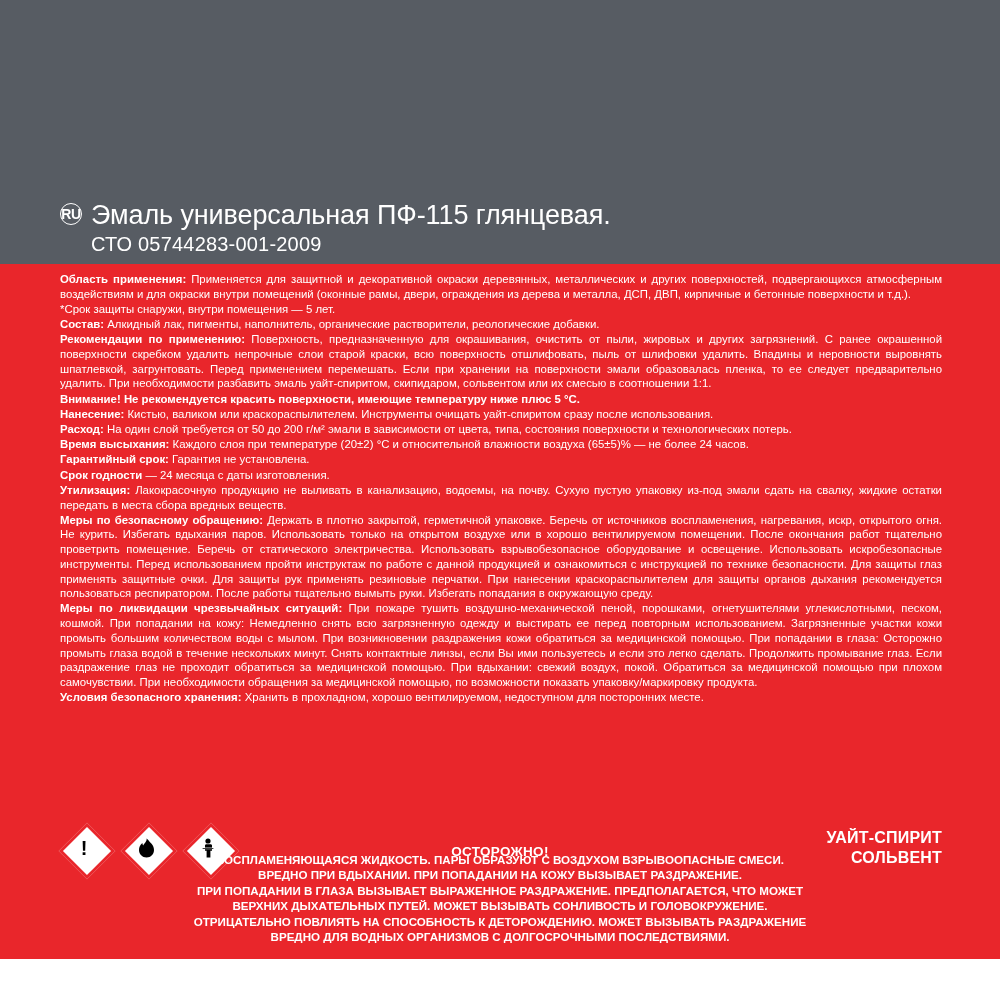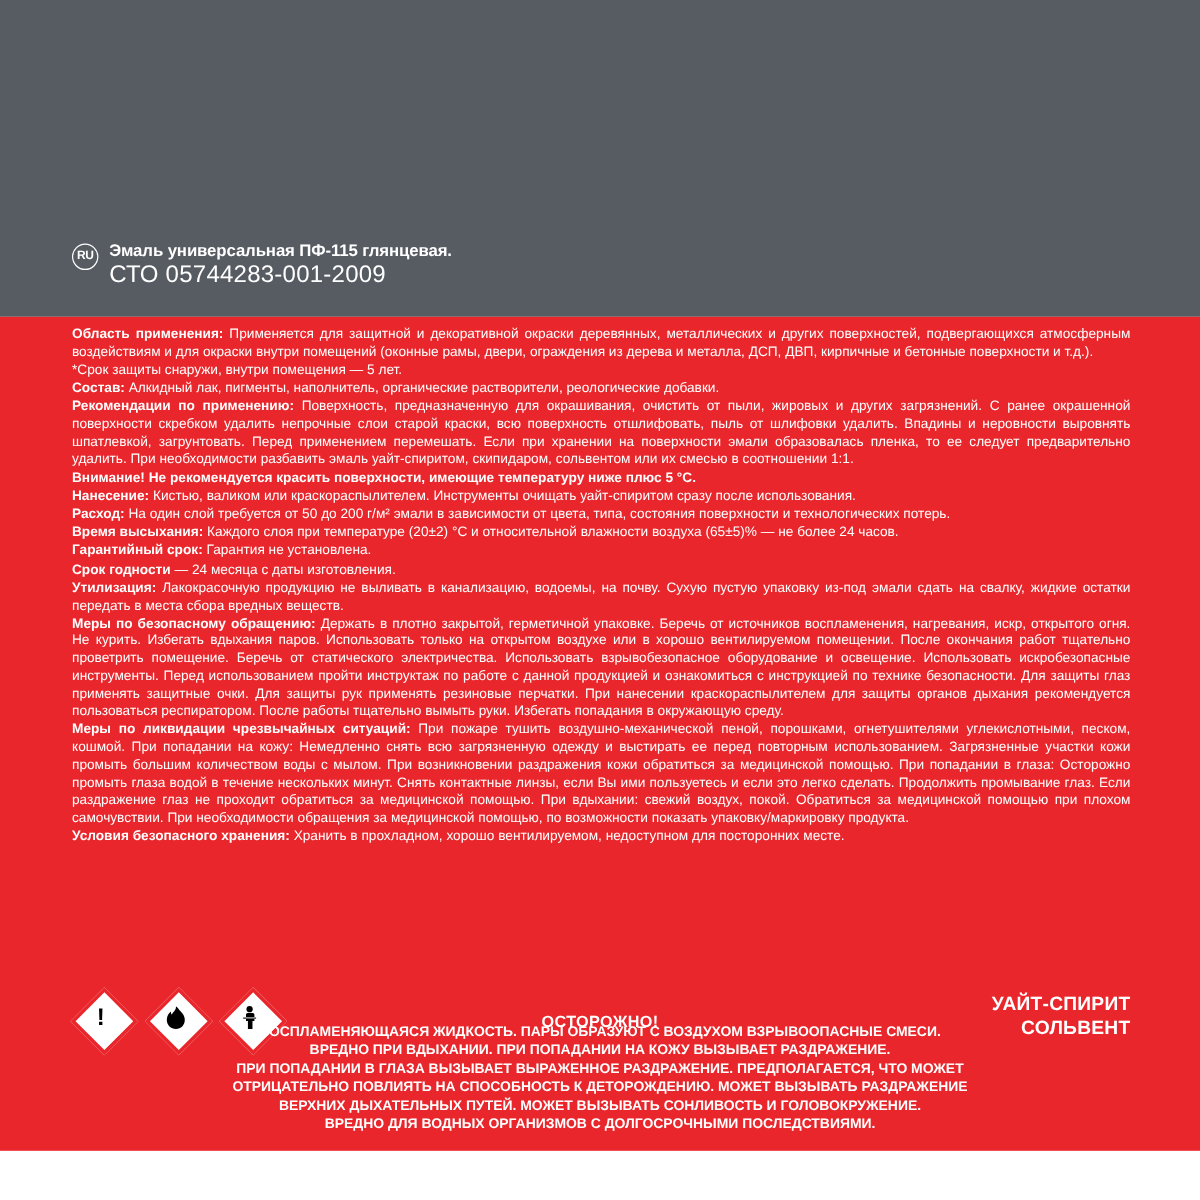--- a/index.html
+++ b/index.html
@@ -35,32 +35,32 @@
     align-items: flex-start;
   }
   .ru-badge {
     width: 20px;
     height: 20px;
     border-radius: 50%;
     border: 1.6px solid #ffffff;
     display: flex;
     align-items: center;
     justify-content: center;
-    font-size: 10px;
+    font-size: 14px;
     font-weight: bold;
     line-height: 1;
     margin-top: 3px;
     margin-right: 9px;
     flex: none;
     letter-spacing: -0.4px;
   }
   .header-texts { flex: 1 1 auto; }
   .title-main {
-    font-size: 14px;
-    font-weight: bold;
+    font-size: 27px;
+    font-weight: normal;
     line-height: 1.15;
     letter-spacing: -0.1px;
   }
   .title-sub {
     font-size: 20px;
     font-weight: normal;
     line-height: 1.25;
     letter-spacing: 0.2px;
     margin-top: 1px;
   }
@@ -238,22 +238,22 @@
 
       <div class="signal-word">ОСТОРОЖНО!</div>
 
       <div class="solvent-label" style="white-space: pre-line;"><span>УАЙТ-СПИРИТ
 СОЛЬВЕНТ</span></div>
 
       <div class="hazard-text">
         <div>ВОСПЛАМЕНЯЮЩАЯСЯ ЖИДКОСТЬ. ПАРЫ ОБРАЗУЮТ С ВОЗДУХОМ ВЗРЫВООПАСНЫЕ СМЕСИ.</div>
         <div>ВРЕДНО ПРИ ВДЫХАНИИ. ПРИ ПОПАДАНИИ НА КОЖУ ВЫЗЫВАЕТ РАЗДРАЖЕНИЕ.</div>
         <div>ПРИ ПОПАДАНИИ В ГЛАЗА ВЫЗЫВАЕТ ВЫРАЖЕННОЕ РАЗДРАЖЕНИЕ. ПРЕДПОЛАГАЕТСЯ, ЧТО МОЖЕТ</div>
+        <div>ВЕРХНИХ ДЫХАТЕЛЬНЫХ ПУТЕЙ. МОЖЕТ ВЫЗЫВАТЬ СОНЛИВОСТЬ И ГОЛОВОКРУЖЕНИЕ.</div>
         <div>ОТРИЦАТЕЛЬНО ПОВЛИЯТЬ НА СПОСОБНОСТЬ К ДЕТОРОЖДЕНИЮ. МОЖЕТ ВЫЗЫВАТЬ РАЗДРАЖЕНИЕ</div>
-        <div>ВЕРХНИХ ДЫХАТЕЛЬНЫХ ПУТЕЙ. МОЖЕТ ВЫЗЫВАТЬ СОНЛИВОСТЬ И ГОЛОВОКРУЖЕНИЕ.</div>
         <div>ВРЕДНО ДЛЯ ВОДНЫХ ОРГАНИЗМОВ С ДОЛГОСРОЧНЫМИ ПОСЛЕДСТВИЯМИ.</div>
       </div>
 
     </div>
 
   </div>
 
   <div class="bottom-strip"></div>
 
 </div>

